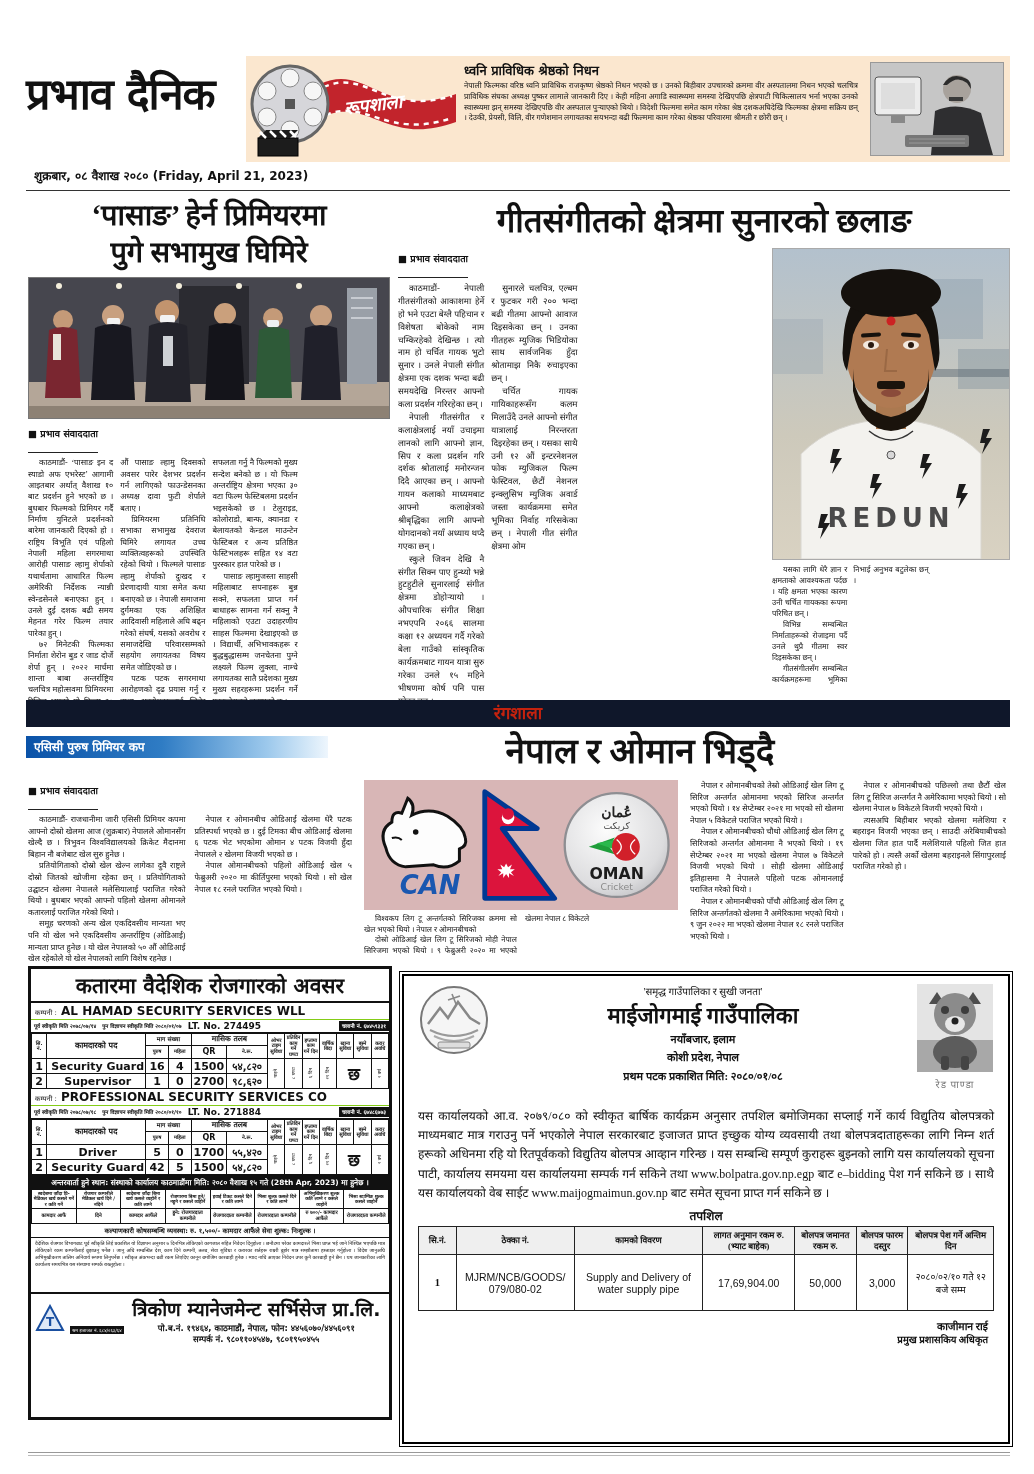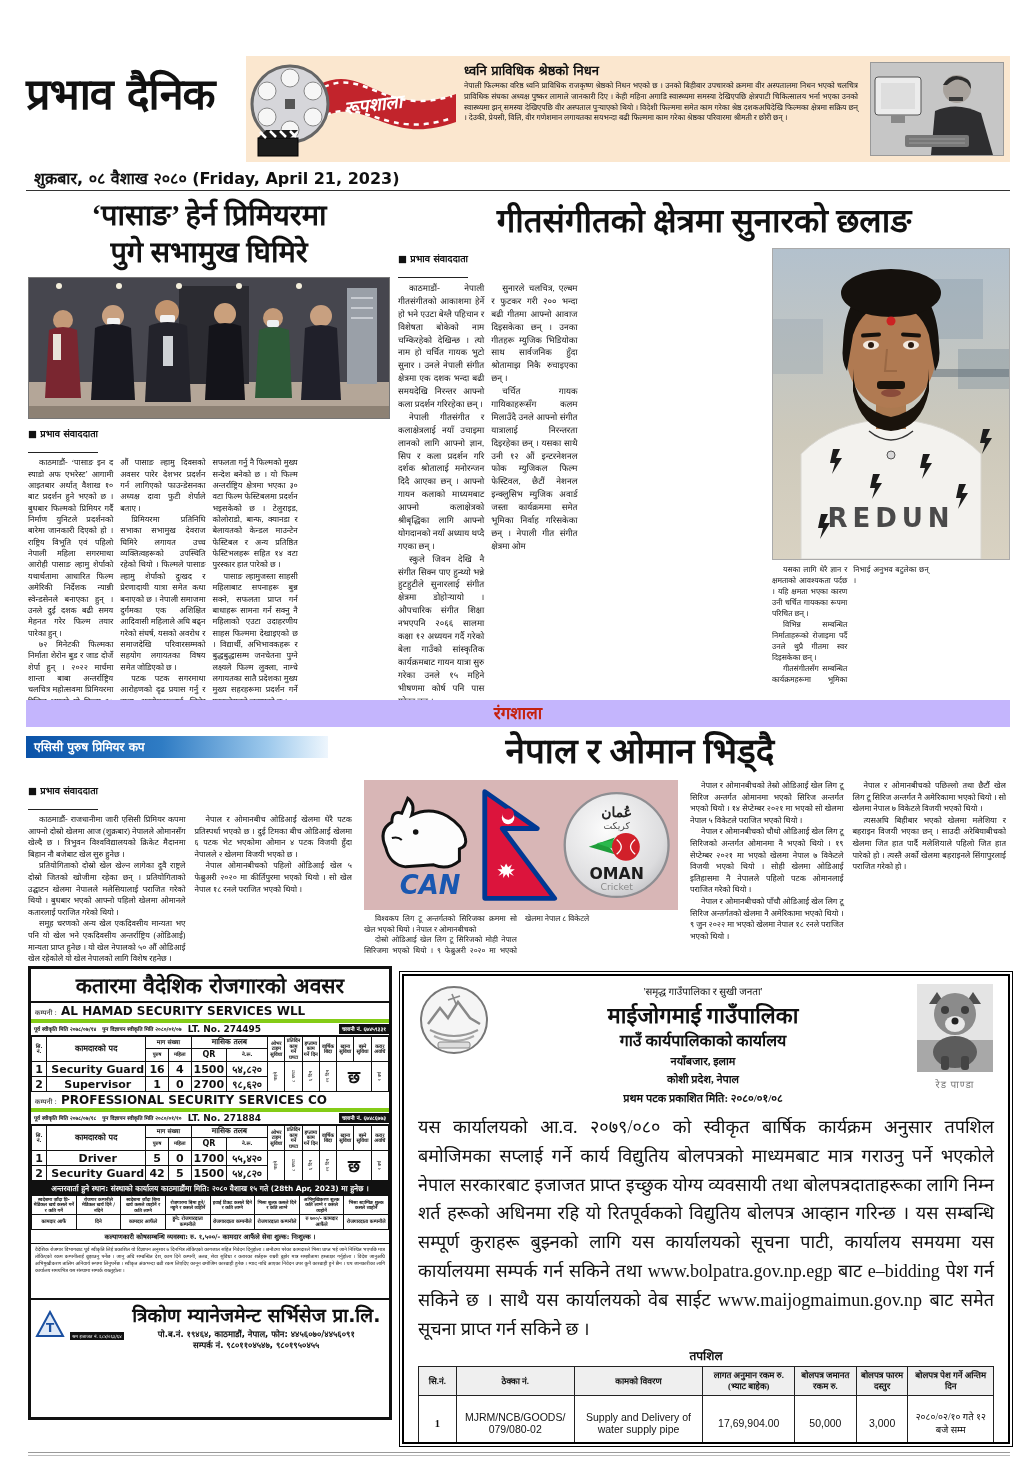--- a/index.html
+++ b/index.html
@@ -8,60 +8,60 @@
   .page{position:relative;width:1034px;height:1474px;background:#fff;overflow:hidden}
 
   
   .masthead-title{position:absolute;left:26px;top:72px;width:216px;font-size:43px;font-weight:800;letter-spacing:-1px;font-family:"DejaVu Sans",sans-serif;line-height:1.05}
   .header-band{position:absolute;left:246px;top:56px;width:764px;height:106px;background:#fbe7cf;display:flex;align-items:stretch}
   .reel-logo{width:212px;height:106px;flex:0 0 auto;position:relative}
   .obit{flex:1;padding:5px 8px 0 6px;overflow:hidden}
   .obit h3{font-size:13px;font-weight:bold;margin-bottom:2px;font-family:"DejaVu Sans",sans-serif}
   .obit p{font-size:7.6px;line-height:1.42;text-align:justify}
   .obit-photo{flex:0 0 auto;width:134px;height:94px;margin:6px 6px 0 4px;border:1px solid #999;overflow:hidden}
-  .date-line{position:absolute;left:34px;top:167px;font-size:16px;font-weight:bold;font-family:"DejaVu Sans",sans-serif}
+  .date-line{position:absolute;left:34px;top:167px;font-size:12px;font-weight:bold;font-family:"DejaVu Sans",sans-serif}
   .header-rule{position:absolute;left:26px;top:190px;width:984px;border-top:1.5px solid #333}
 
   
   .byline{display:inline-block;font-size:9.5px;font-weight:bold;border-bottom:1px solid #222;padding-bottom:12px;margin-bottom:4px;font-family:"DejaVu Sans",sans-serif}
   .bodytext p{text-align:justify;text-indent:11px;margin:0}
   .lead-left{position:absolute;left:28px;top:197px;width:362px}
   .lead-left h1{font-size:29px;line-height:1.28;font-weight:800;text-align:center;margin-bottom:6px}
   .lead-left h1 span{display:block}
   .ll-photo{width:362px;height:142px;border:1px solid #777;overflow:hidden;margin-bottom:4px}
   .ll-body{height:258px;column-count:4;column-gap:7px;column-fill:auto;font-size:8px;line-height:1.42;overflow:hidden}
 
   .lead-right{position:absolute;left:398px;top:197px;width:612px}
   .lead-right h1{font-size:33px;font-weight:800;text-align:center;margin-bottom:6px}
   .lr-row{display:flex;gap:8px}
   .lr-textwrap{width:366px}
   .lr-body{height:440px;column-count:4;column-gap:7px;column-fill:auto;font-size:8.6px;line-height:1.5;overflow:hidden}
   .lr-side{width:238px}
   .lr-photo{width:238px;height:312px;overflow:hidden;border:1px solid #aaa}
   .lr-mini{margin-top:4px;height:128px;column-count:3;column-gap:6px;column-fill:auto;font-size:7.6px;line-height:1.45;overflow:hidden}
 
-  .section-band{position:absolute;left:26px;top:700px;width:984px;height:27px;background:#c4b5fd;text-align:center}
+  .section-band{position:absolute;left:26px;top:700px;width:984px;height:27px;background:#0f172a;text-align:center}
   .section-band span{font-size:17px;font-weight:bold;color:#c4220e;line-height:27px}
 
   
   .kicker{position:absolute;left:26px;top:736px;width:302px;height:22px;background:linear-gradient(90deg,#0a52a8 0%,#2f7cc4 45%,#9dc9ec 80%,#eef6fd 100%);color:#fff;font-size:12px;font-weight:bold;line-height:22px;padding-left:8px;font-family:"DejaVu Sans",sans-serif}
   .sports-headline{position:absolute;left:360px;top:726px;width:560px;text-align:center;font-size:35px;font-weight:800}
   .sports-content{position:absolute;left:28px;top:780px;width:982px;height:182px;display:flex;gap:12px}
   .sp-left{width:324px}
   .sp-left .cols{height:152px;column-count:2;column-gap:9px;column-fill:auto;font-size:8px;line-height:1.45;overflow:hidden}
   .sp-center{width:314px}
   .match-logos{width:314px;height:130px;background:#d8b6b6;display:flex;align-items:center;justify-content:space-between;padding:4px 6px;overflow:hidden}
   .sp-caption{margin-top:4px;height:44px;column-count:2;column-gap:8px;column-fill:auto;font-size:7.6px;line-height:1.4;overflow:hidden}
   .sp-right{width:316px}
   .sp-right .cols{height:178px;column-count:2;column-gap:9px;column-fill:auto;font-size:8px;line-height:1.45;overflow:hidden}
 
   
   .ad-qatar{position:absolute;left:28px;top:966px;width:364px;height:454px;border:3px solid #111;background:#fff;font-family:"DejaVu Sans",sans-serif;overflow:hidden}
   .aq-title{font-size:21px;font-weight:800;text-align:center;border-bottom:2px solid #111;padding:2px 0}
-  .aq-company{font-size:12px;font-weight:800;border-bottom:4px solid #84cc16;padding:1px 4px}
+  .aq-company{font-size:12px;font-weight:800;border-bottom:1px solid #84cc16;padding:1px 4px}
   .aq-company .lbl{font-size:7px;font-weight:normal}
   .aq-meta{display:flex;border-bottom:1px solid #111;font-size:5.4px;font-weight:bold;align-items:center}
   .aq-meta div{padding:1px 3px;white-space:nowrap;overflow:hidden}
   .aq-meta .lt{font-size:9px;flex:1}
   .aq-meta .inv{background:#111;color:#fff}
   table.aq{width:100%;border-collapse:collapse;table-layout:fixed}
   table.aq th,table.aq td{border:1px solid #111;text-align:center;vertical-align:middle;overflow:hidden}
   table.aq th{font-size:5px;line-height:1.1;font-weight:bold;padding:1px}
   table.aq .big{font-size:11px;font-weight:800}
   table.aq td.pos{text-align:center;padding-left:3px}
@@ -84,21 +84,21 @@
   .am-head{display:flex;align-items:flex-start;gap:4px}
   .am-center{flex:1;text-align:center}
   .am-slogan{font-size:10px}
   .am-name{font-size:22px;font-weight:800;margin-top:1px}
   .am-office{font-size:16px;font-weight:800}
   .am-addr{font-size:11px;font-weight:bold;margin-top:2px}
   .am-prov{font-size:11px;font-weight:bold;margin-top:3px}
   .am-pub{font-size:11px;font-weight:bold;margin-top:4px}
   .am-panda{width:78px;text-align:center}
   .am-panda .cap{font-size:10px;color:#777;letter-spacing:1px;margin-top:1px}
-  .am-body{font-size:18px;line-height:1.6;text-align:justify;margin-top:8px}
+  .am-body{font-size:12px;line-height:1.6;text-align:justify;margin-top:16px}
   .am-tap{font-size:12px;font-weight:800;text-align:center;margin:4px 0 2px}
   table.muni{width:100%;border-collapse:collapse}
   table.muni th,table.muni td{border:1px solid #222;text-align:center;vertical-align:middle;padding:3px 2px}
   table.muni th{font-size:8.6px;line-height:1.25;background:#efefef;font-weight:bold}
   table.muni td{font-size:10.5px}
   table.muni td.en{font-family:"Liberation Sans",sans-serif;font-size:10.5px}
   .am-sign{text-align:right;margin-top:8px;padding-right:6px}
   .am-sign .nm{font-size:10.5px;font-weight:bold}
   .am-sign .tt{font-size:9.8px;font-weight:bold}
 
@@ -551,21 +551,20 @@
         <circle cx="36" cy="36" r="33" fill="#f5f5f5" stroke="#777" stroke-width="2"></circle>
         <path d="M10 40 L22 24 L30 34 L40 18 L52 34 L62 40" fill="none" stroke="#888" stroke-width="2.5"></path>
         <path d="M12 46 Q36 58 60 46" fill="none" stroke="#999" stroke-width="2"></path>
         <path d="M16 52 Q36 62 56 52" fill="none" stroke="#aaa" stroke-width="2"></path>
         <path d="M30 16 L42 12 M34 10 L38 20" stroke="#888" stroke-width="1.6"></path>
         <rect x="20" y="58" width="32" height="6" rx="2" fill="#ddd" stroke="#888"></rect>
       </svg>
       <div class="am-center">
         <div class="am-slogan">'समृद्ध गाउँपालिका र सुखी जनता'</div>
         <div class="am-name">माईजोगमाई गाउँपालिका</div>
-        <div class="am-office">गाउँ कार्यपालिकाको कार्यालय</div>
         <div class="am-addr">नयाँबजार, इलाम</div>
         <div class="am-prov">कोशी प्रदेश, नेपाल</div>
         <div class="am-pub">प्रथम पटक प्रकाशित मिति: २०८०/०१/०८</div>
       </div>
       <div class="am-panda">
         <svg width="76" height="88" viewBox="0 0 76 88">
           <rect width="76" height="88" fill="#e4e4e4"></rect>
           <rect y="56" width="76" height="32" fill="#a8a8a8"></rect>
           <polygon points="20,8 28,20 12,20" fill="#4e4e4e"></polygon>
           <polygon points="56,8 64,20 48,20" fill="#4e4e4e"></polygon>

